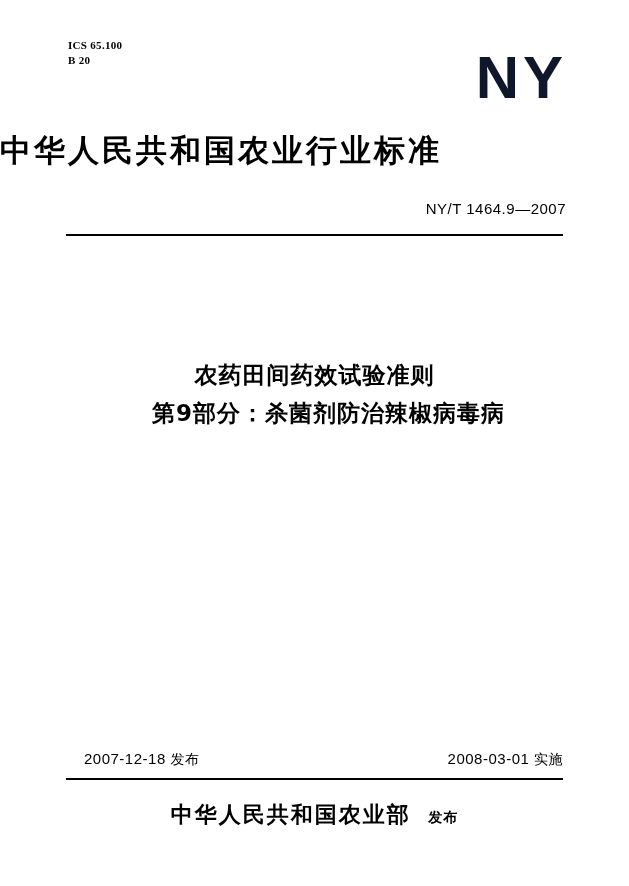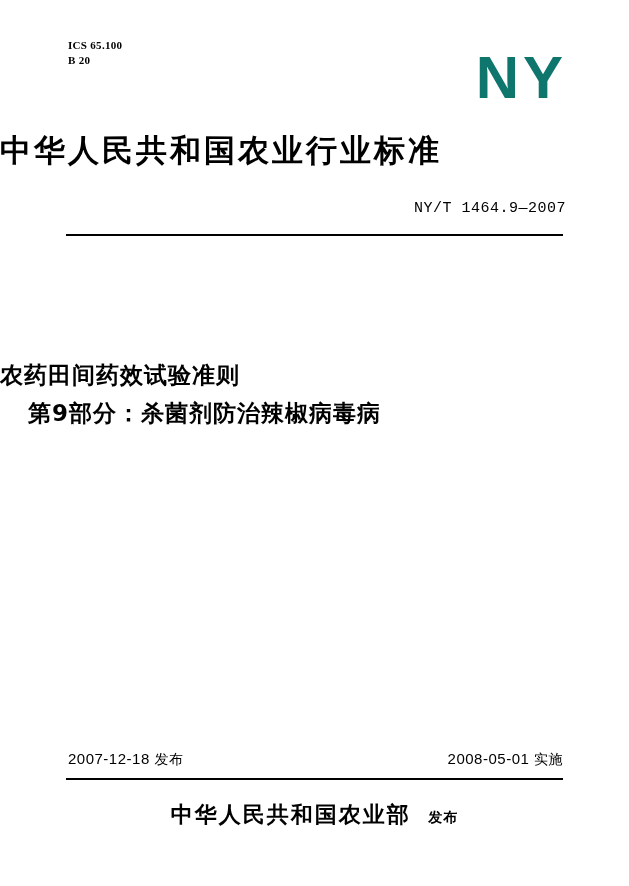--- a/index.html
+++ b/index.html
@@ -38,61 +38,61 @@
   
   .ny-mark {
     position: absolute;
     right: 62px;
     top: 48px;
     font-family: "Liberation Sans", sans-serif;
     font-weight: bold;
     font-size: 60px;
     letter-spacing: 4px;
     line-height: 60px;
-    color: #0f766e;
+    color: #0f172a;
   }
 
   
   .std-title {
     position: absolute;
     left: 0;
     top: 130px;
     width: 629px;
     font-family: "DejaVu Sans", sans-serif;
     font-weight: bold;
     font-size: 31px;
     letter-spacing: 3px;
     line-height: 40px;
   }
 
   .std-number {
     position: absolute;
     right: 63px;
     top: 200px;
-    font-family: Liberation Mono, monospace;
+    font-family: Liberation Sans, sans-serif;
     font-size: 15px;
     letter-spacing: 0.5px;
   }
 
   .rule-top {
     position: absolute;
     left: 66px;
     top: 234px;
     width: 497px;
     height: 2px;
     background: #000;
   }
 
   
   .doc-title {
     position: absolute;
     left: 0;
     top: 356px;
     width: 629px;
-    text-align: left;
+    text-align: center;
     font-family: "DejaVu Sans", sans-serif;
     font-weight: bold;
     font-size: 23px;
     line-height: 38px;
     letter-spacing: 1px;
   }
   .doc-title .line2 {
     display: block;
     margin-left: 28px;
   }
@@ -114,21 +114,21 @@
   .rule-bottom {
     position: absolute;
     left: 66px;
     top: 778px;
     width: 497px;
     height: 2px;
     background: #000;
   }
   .date-left {
     position: absolute;
-    left: 68px;
+    left: 84px;
     top: 750px;
     font-family: "Liberation Sans", sans-serif;
     font-size: 15px;
     letter-spacing: 0.5px;
   }
   .date-right {
     position: absolute;
     right: 66px;
     top: 750px;
     font-family: "Liberation Sans", sans-serif;
@@ -181,21 +181,21 @@
     <span class="line2">第9部分：杀菌剂防治辣椒病毒病</span>
   </div>
 
 
   <div class="date-left">
     <span>2007-12-18</span>
     <span class="cn">发布</span>
   </div>
 
   <div class="date-right">
-    <span>2008-05-01</span>
+    <span>2008-03-01</span>
     <span class="cn">实施</span>
   </div>
 
   <div class="rule-bottom"></div>
 
   <div class="publisher">
     <span>中华人民共和国农业部</span>
     <span class="suffix">发布</span>
   </div>
 

